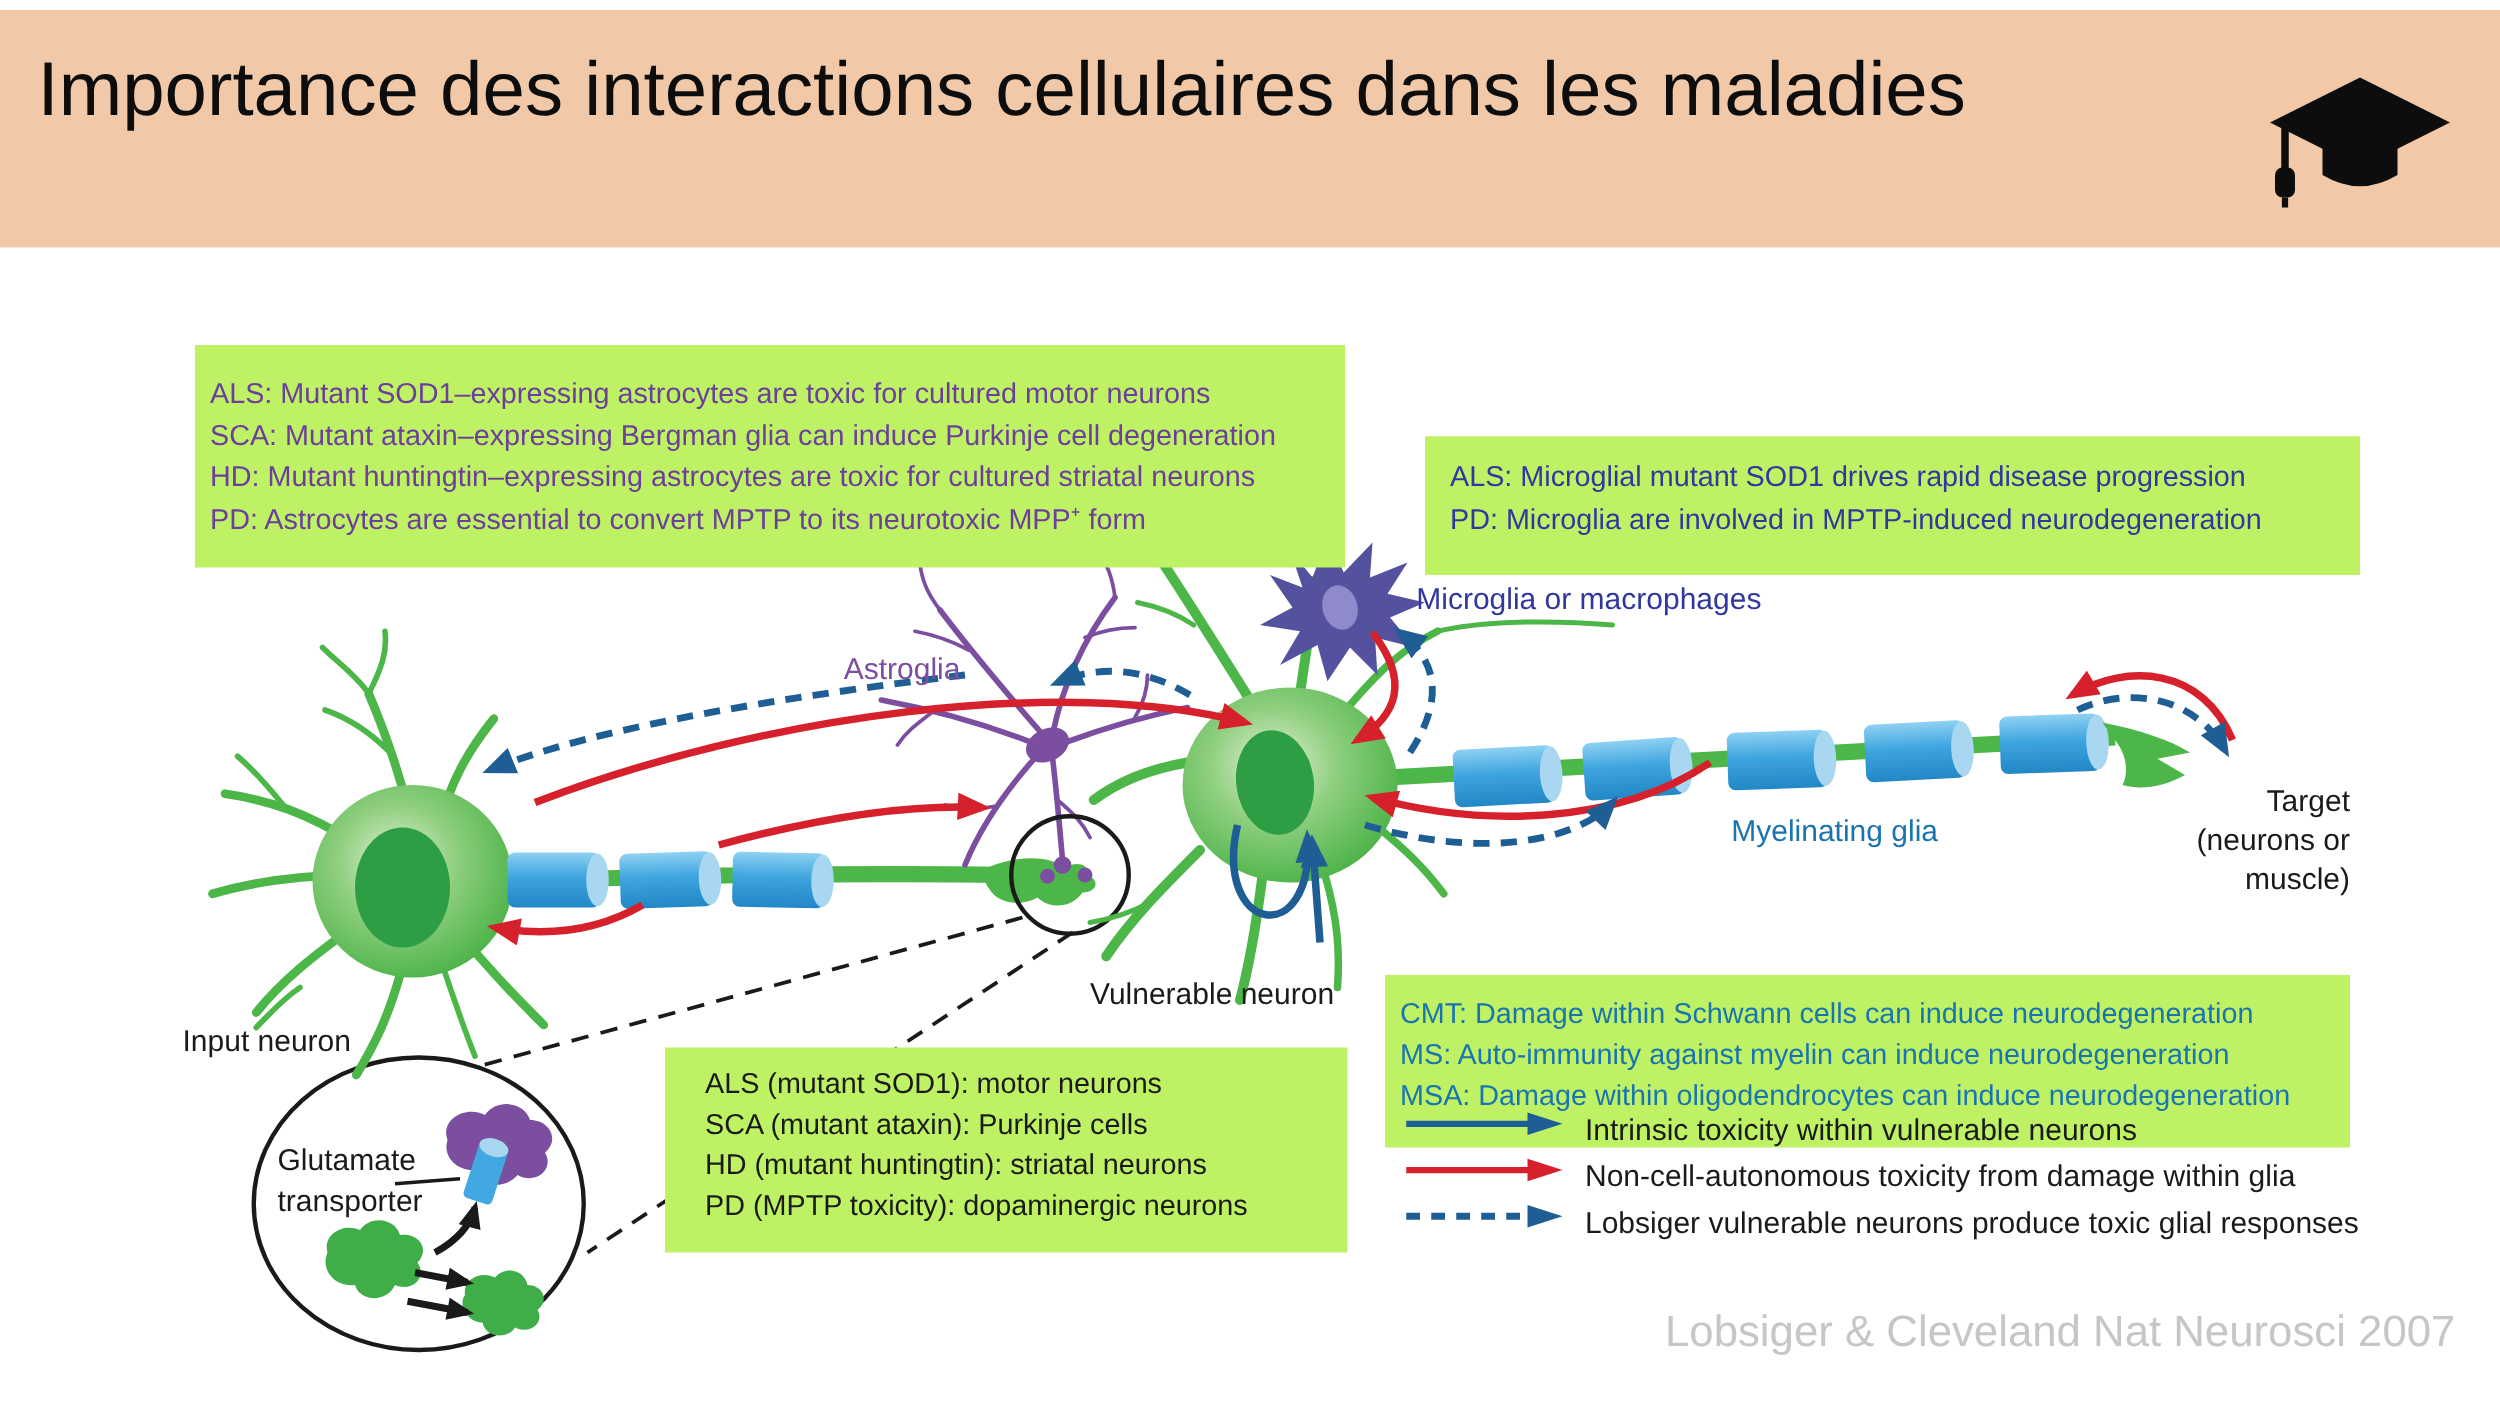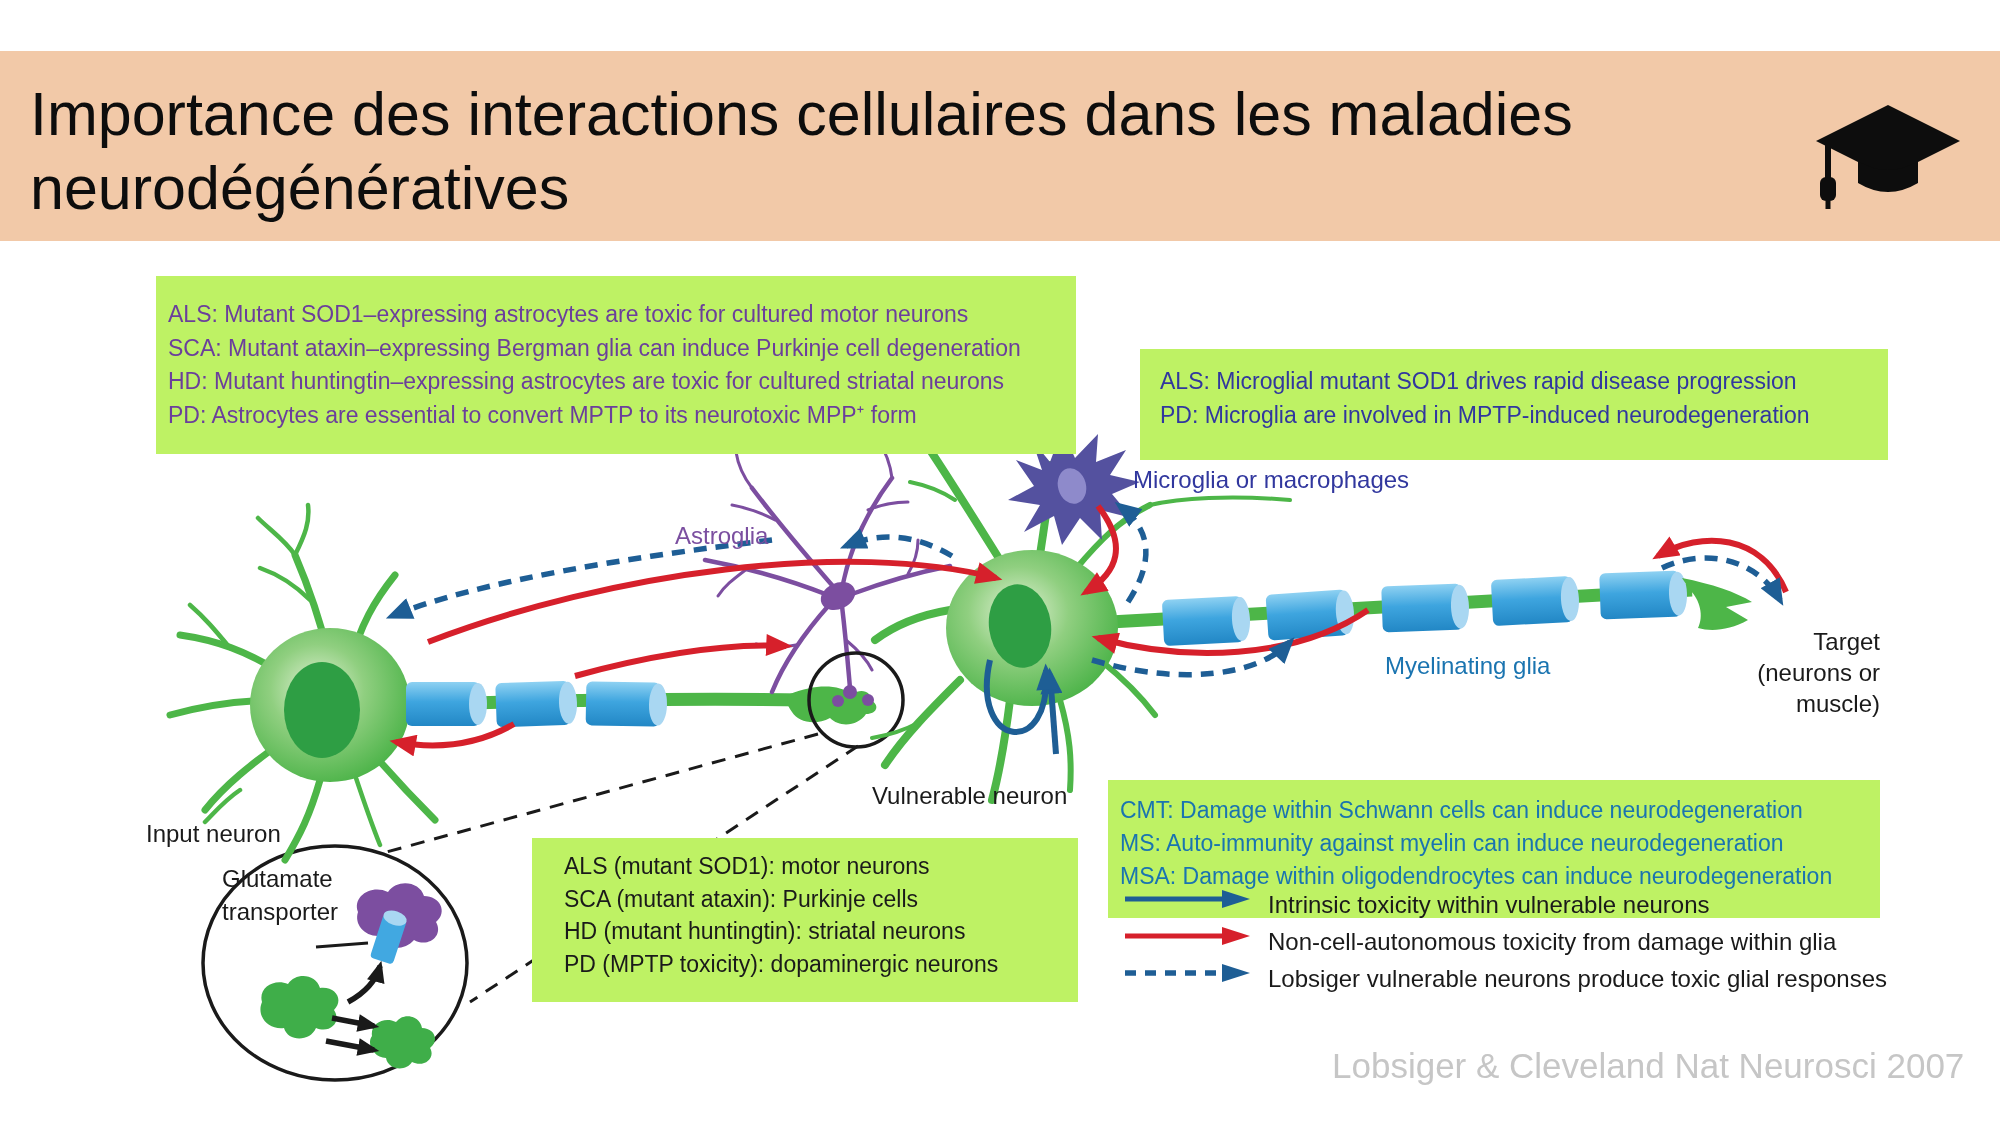--- a/index.html
+++ b/index.html
@@ -1,37 +1,37 @@
 <!DOCTYPE html>
 <html><head>
 <meta charset="utf-8">
 <style>
   html,body{margin:0;padding:0;background:#ffffff;}
   .slide{position:relative;width:2000px;height:1125px;background:#ffffff;overflow:hidden;
          font-family:"Liberation Sans", sans-serif;}
   
-  .header{position:absolute;left:0;top:8px;width:2000px;height:190px;background:#F2C9A8;margin-top:43px;}
+  .header{position:absolute;left:0;top:8px;width:2000px;height:190px;background:#F2C9A8;}
   .title{position:absolute;left:30px;top:26px;font-size:61px;line-height:74px;color:#0d0d0d;
          font-weight:400;letter-spacing:0px;}
   .gradcap{position:absolute;left:1812px;top:42px;width:152px;height:122px;}
   
   .infobox{position:absolute;background:#bef264;font-size:23px;line-height:33.5px;}
   .box-astro{left:156px;top:276px;width:908px;height:156px;padding:22px 0 0 12px;color:#6B3F9B;}
   .box-micro{left:1140px;top:349px;width:728px;height:95px;padding:16px 0 0 20px;color:#31379E;}
   .box-myelin{left:1108px;top:780px;width:760px;height:124px;padding:14px 0 0 12px;color:#1A74B0;line-height:33px;}
   .box-cells{left:532px;top:838px;width:514px;height:152px;padding:12px 0 0 32px;color:#1a1a1a;line-height:32.5px;}
   
   .lbl{position:absolute;font-size:24px;color:#1a1a1a;white-space:nowrap;}
   .lbl-astroglia{left:675px;top:522px;color:#7B4FA0;}
   .lbl-microglia{left:1133px;top:466px;color:#31379E;}
   .lbl-myelinating{left:1385px;top:652px;color:#1A74B0;}
   .lbl-target{left:1688px;top:626px;width:192px;text-align:right;line-height:31px;white-space:normal;}
   .lbl-vulnerable{left:872px;top:782px;}
   .lbl-input{left:146px;top:820px;}
-  .lbl-glutamate{left:222px;top:862px;line-height:33px;white-space:normal;width:150px;}
+  .lbl-glutamate{left:222px;top:912px;line-height:33px;white-space:normal;width:150px;}
   
   .legend{position:absolute;left:1122px;top:880px;}
   .legend-row{display:flex;align-items:center;height:37px;}
   .legend-sym{width:134px;height:22px;flex:0 0 134px;}
   .legend-txt{margin-left:12px;font-size:24px;color:#1a1a1a;white-space:nowrap;margin-top:12px;}
   
   .citation{position:absolute;left:1332px;top:1046px;font-size:35px;color:#C6C6C6;white-space:nowrap;}
   
   .diagram-svg{position:absolute;left:0;top:0;z-index:1;}
   .overlay{z-index:2;}
@@ -203,21 +203,20 @@
         <path d="M 1128 602 C 1154 562 1152 530 1120 506" marker-end="url(#mblue)"></path>
         <path d="M 1092 660 C 1180 686 1258 676 1290 642" marker-end="url(#mblue)"></path>
         <path d="M 1662 568 C 1704 548 1756 558 1780 600" marker-end="url(#mblue)"></path>
       </g>
     </g>
   </svg>
 
   <div class="header overlay">
     <div class="title">
       <div>Importance des interactions cellulaires dans les maladies</div>
-      <div>neurodégénératives</div>
     </div>
     <svg class="gradcap" viewBox="0 0 152 122">
       <polygon points="76,12 148,48 76,84 4,48" fill="#0d0d0d"></polygon>
       <path d="M 46 68 L 46 90 Q 76 108 106 90 L 106 68 Q 76 86 46 68 Z" fill="#0d0d0d"></path>
       <path d="M 16 52 L 16 86" stroke="#0d0d0d" stroke-width="6" fill="none"></path>
       <rect x="8" y="84" width="16" height="24" rx="6" fill="#0d0d0d"></rect>
       <path d="M 16 108 L 16 116" stroke="#0d0d0d" stroke-width="5" fill="none"></path>
     </svg>
   </div>
 

